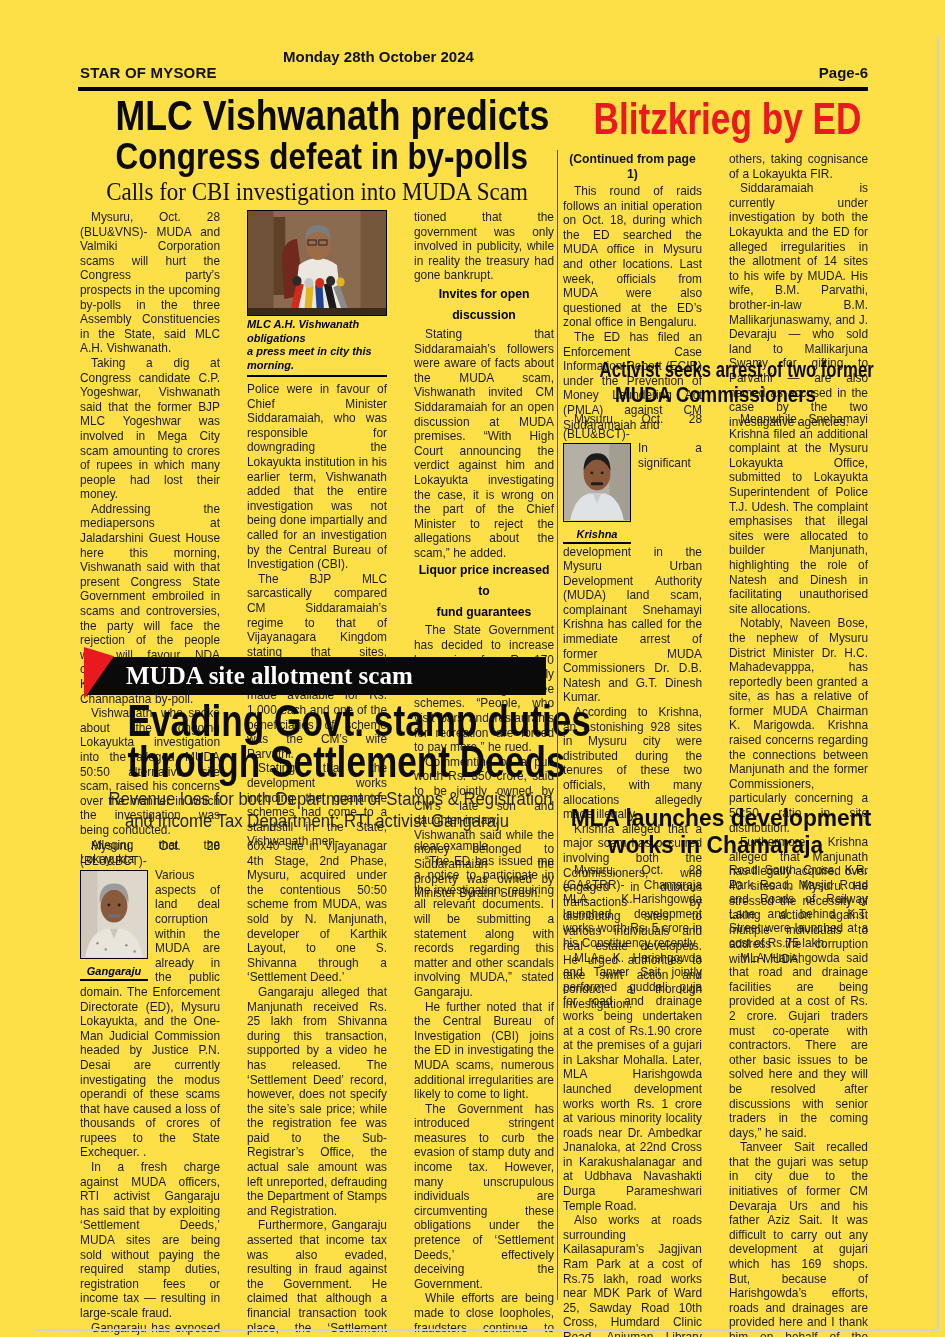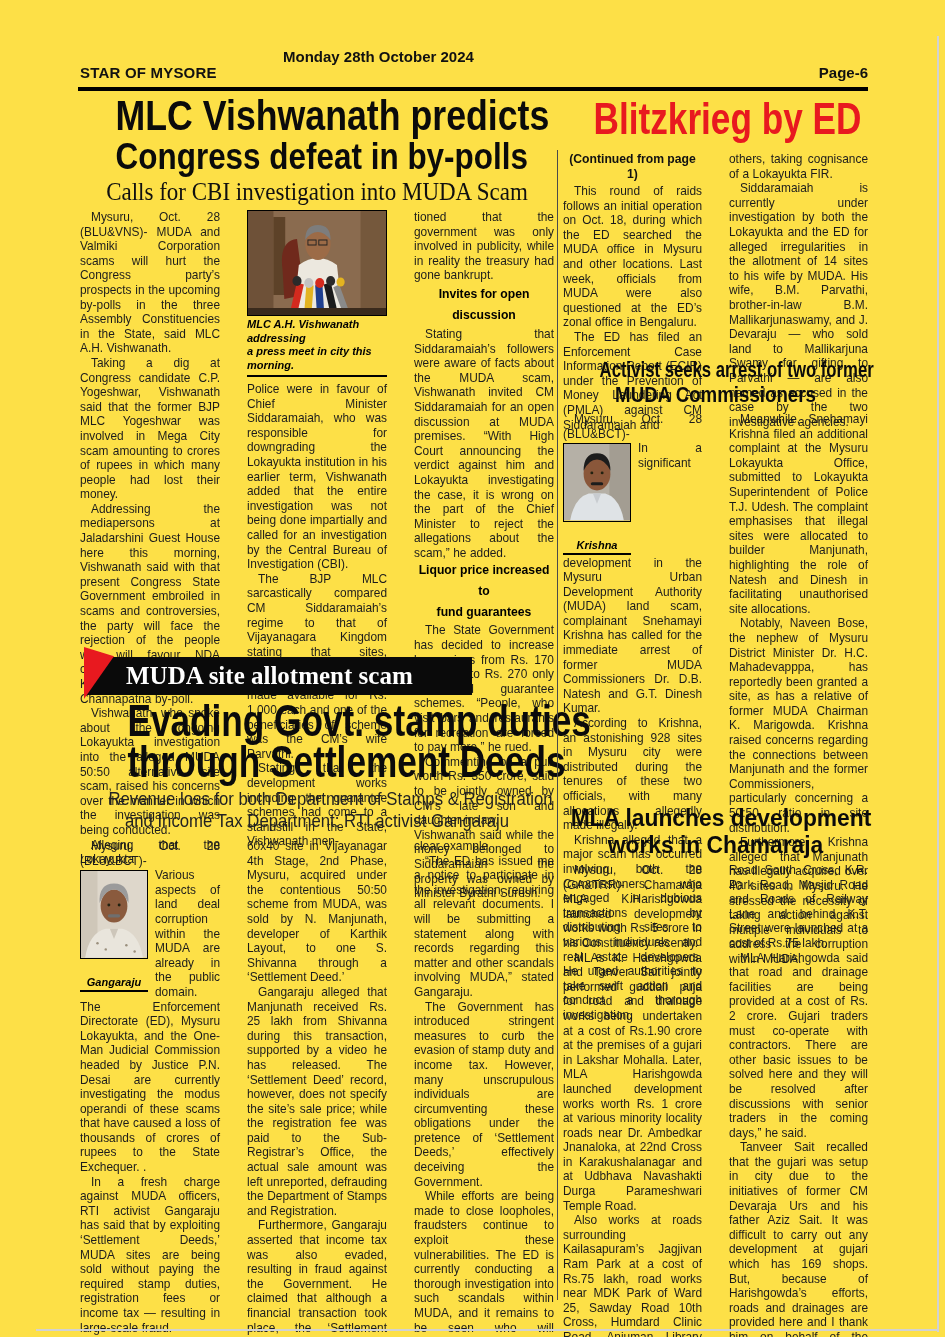--- a/index.html
+++ b/index.html
@@ -36,38 +36,38 @@
   .photo-lg { border:1px solid #000; height:104px; overflow:hidden; }
   .photo-lg svg { display:block; width:100%; height:100%; }
   .cap2 { font-size:11px; font-weight:bold; font-style:italic; line-height:13.5px;
           padding:2px 0 3px 0; border-bottom:2px solid #000; margin-bottom:5px; color:#000; }
 
   
   .headshot { float:left; width:68px; margin:2px 7px 1px 0; border-bottom:2px solid #000;
               padding-bottom:1px; text-align:center; }
   .headshot .frame { border:1px solid #000; }
   .headshot svg { display:block; width:100%; }
-  .hs-cap { font-size:11px; font-weight:bold; font-style:italic; line-height:13px; padding-top:17px; color:#000; }
+  .hs-cap { font-size:11px; font-weight:bold; font-style:italic; line-height:13px; padding-top:6px; color:#000; }
 
   
   .blitz { position:absolute; left:563px; top:96px; width:305px; }
   .blitz-h { font-weight:bold; white-space:nowrap; text-align:center; font-size:44px; line-height:46px;
              transform:scaleX(.80); color:#e8191f; margin-bottom:10px; }
   .act { position:absolute; left:563px; top:357px; width:305px; }
   .act-h1 { font-weight:bold; white-space:nowrap; text-align:center; font-size:22px; line-height:25px;
             transform:scaleX(.76); color:#0b0b0b; }
   .act-h2 { font-weight:bold; white-space:nowrap; text-align:center; font-size:22px; line-height:25px;
             transform:scaleX(.85); color:#0b0b0b; }
   .act .cols, .mla .cols { margin-top:5px; }
   .mla { position:absolute; left:563px; top:804px; width:305px; }
   .mla-h { font-weight:bold; white-space:nowrap; text-align:center; font-size:24px; line-height:27px;
            transform:scaleX(.95); color:#0b0b0b; }
 
   
-  .band { position:absolute; left:84px; top:657px; width:388px; height:38px; background:#0a0a0a; }
+  .band { position:absolute; left:84px; top:657px; width:462px; height:38px; background:#0a0a0a; }
   .band-flag { position:absolute; left:0px; top:-10px; width:30px; height:52px; background:#e8191f;
                clip-path:polygon(0 0, 100% 18%, 0 100%); }
   .band-label { font-family:"Liberation Serif", serif; color:#fff; font-weight:bold; font-size:25px;
                 line-height:38px; padding-left:42px; white-space:nowrap; }
 
   
   .evad { position:absolute; left:80px; top:700px; width:474px; }
   .evad-h { font-weight:bold; white-space:nowrap; text-align:center; font-size:44px; line-height:41px;
             transform:scaleX(.80); color:#0b0b0b; }
   .evad-sub { font-size:19px; line-height:22px; text-align:center; white-space:nowrap;
@@ -121,21 +121,21 @@
             <rect x="99" y="74" width="7" height="28" fill="#8a8a8a" transform="rotate(-22 102 88)"></rect>
             <circle cx="54" cy="70" r="5" fill="#2a2a2a"></circle>
             <circle cx="67" cy="72" r="5" fill="#c2c2c2"></circle>
             <circle cx="79" cy="72" r="5" fill="#d42a1e"></circle>
             <circle cx="91" cy="70" r="5" fill="#2a2a2a"></circle>
             <circle cx="102" cy="71" r="4.5" fill="#e3b320"></circle>
             <rect x="0" y="97" width="152" height="7" fill="#3a2a1c"></rect>
           </svg>
         </div>
         <div class="cap2">
-          <div>MLC A.H. Vishwanath addressing</div>
+          <div>MLC A.H. Vishwanath obligations</div>
           <div>a press meet in city this morning.</div>
         </div>
         <p class="bp cont">Police were in favour of Chief Minister Siddaramaiah, who was responsible for downgrading the Lokayukta institution in his earlier term, Vishwanath added that the entire investigation was not being done impartially and called for an investigation by the Central Bureau of Investigation (CBI).</p>
         <p class="bp">The BJP MLC sarcastically compared CM Siddaramaiah’s regime to that of Vijayanagara Kingdom stating that sites, originally priced at Rs. 1.50 crore, were being made available for Rs. 1,000 each and one of the beneficiaries of scheme was the CM’s wife Parvathi.</p>
         <p class="bp">Stating that the development works including the guarantee schemes had come to a standstill in the State, Vishwanath men-</p>
       </div>
       <div class="col">
         <p class="bp cont">tioned that the government was only involved in publicity, while in reality the treasury had gone bankrupt.</p>
         <p class="xhead">Invites for open discussion</p>
         <p class="bp">Stating that Siddaramaiah’s followers were aware of facts about the MUDA scam, Vishwanath invited CM Siddaramaiah for an open discussion at MUDA premises. “With High Court announcing the verdict against him and Lokayukta investigating the case, it is wrong on the part of the Chief Minister to reject the allegations about the scam,” he added.</p>
@@ -236,20 +236,21 @@
       </div>
       <div class="col">
         <p class="bp cont">60x40 site in Vijayanagar 4th Stage, 2nd Phase, Mysuru, acquired under the contentious 50:50 scheme from MUDA, was sold by N. Manjunath, developer of Karthik Layout, to one S. Shivanna through a ‘Settlement Deed.’</p>
         <p class="bp">Gangaraju alleged that Manjunath received Rs. 25 lakh from Shivanna during this transaction, supported by a video he has released. The ‘Settlement Deed’ record, however, does not specify the site’s sale price; while the registration fee was paid to the Sub-Registrar’s Office, the actual sale amount was left unreported, defrauding the Department of Stamps and Registration.</p>
         <p class="bp">Furthermore, Gangaraju asserted that income tax was also evaded, resulting in fraud against the Government. He claimed that although a financial transaction took place, the ‘Settlement Deed’ was used deliberately to deceive both the Department of Stamps and Registration and the Income Tax Department.</p>
 
       </div>
       <div class="col">
         <p class="bp cont">clear example.</p>
         <p class="bp">“The ED has issued me a notice to participate in the investigation, requiring all relevant documents. I will be submitting a statement along with records regarding this matter and other scandals involving MUDA,” stated Gangaraju.</p>
+        <p class="bp">He further noted that if the Central Bureau of Investigation (CBI) joins the ED in investigating the MUDA scams, numerous additional irregularities are likely to come to light.</p>
         <p class="bp">The Government has introduced stringent measures to curb the evasion of stamp duty and income tax. However, many unscrupulous individuals are circumventing these obligations under the pretence of ‘Settlement Deeds,’ effectively deceiving the Government.</p>
         <p class="bp">While efforts are being made to close loopholes, fraudsters continue to exploit these vulnerabilities. The ED is currently conducting a thorough investigation into such scandals within MUDA, and it remains to be seen who will ultimately face the consequences.</p>
       </div>
     </div>
   </section>
 
   <section class="mla">
     <div class="mla-h">MLA launches development</div>
     <div class="mla-h">works in Chamaraja</div>
     <div class="cols g9">

